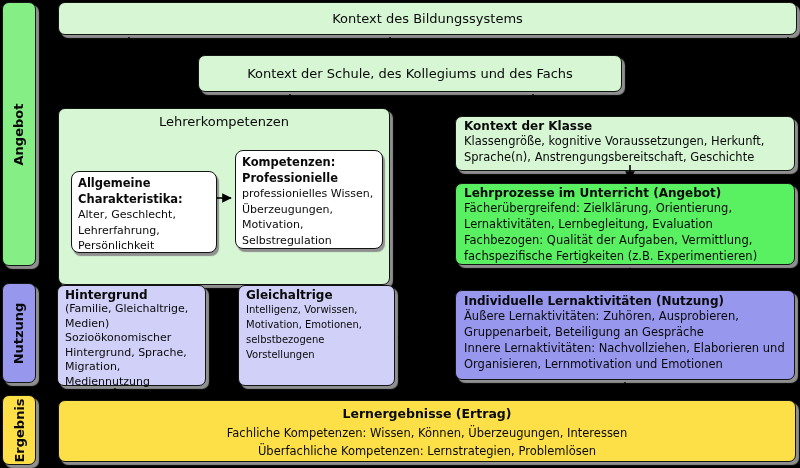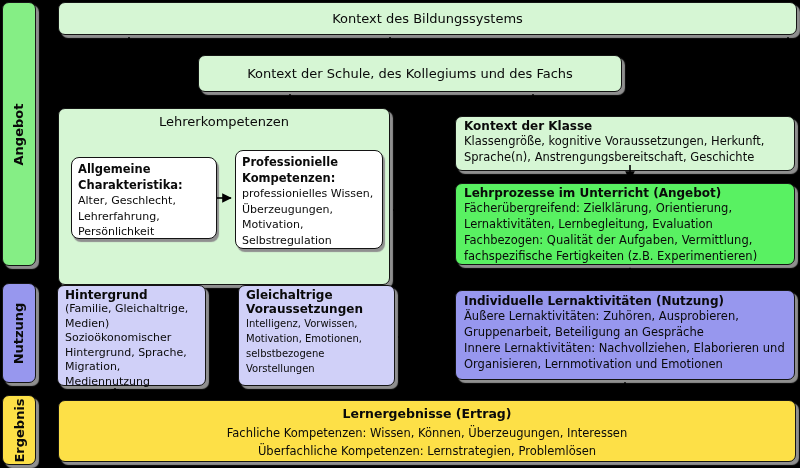--- a/index.html
+++ b/index.html
@@ -39,21 +39,21 @@
   #side-angebot{left:2px;top:2px;width:34px;height:264px;}
   #side-nutzung{left:2px;top:283px;width:34px;height:100px;}
   #side-ergebnis{left:2px;top:395px;width:34px;height:70px;}
 
   #box-bildung{left:58px;top:2px;width:739px;height:33px;}
   #box-schule{left:198px;top:55px;width:424px;height:37px;}
   #box-schule .ctitle{line-height:35px;}
 
   #box-lehrerkomp{left:58px;top:108px;width:332px;height:177px;}
   #box-lehrerkomp .ctitle{line-height:26px;}
-  #wb-allgemein{left:12px;top:48px;width:146px;height:82px;}
+  #wb-allgemein{left:12px;top:62px;width:146px;height:82px;}
   #wb-prof{left:176px;top:41px;width:148px;height:99px;}
 
   #box-klasse{left:455px;top:108px;width:340px;height:55px;padding:2px 8px;margin-top:8px;}
   #box-lehrproz{left:455px;top:183px;width:340px;height:82px;padding:2px 8px;}
   #box-lernumwelt{left:57px;top:285px;width:149px;height:101px;padding:2px 7px;}
   #box-lernumwelt .body-txt{font-size:11px;line-height:14.5px;}
   #box-voraus{left:238px;top:285px;width:157px;height:101px;padding:2px 7px;}
   #box-voraus .body-txt{font-size:10px;line-height:15px;}
   #box-lernakt{left:455px;top:290px;width:340px;height:90px;padding:3px 8px;}
   #box-ergebnis{left:58px;top:400px;width:738px;height:62px;text-align:center;padding:3px 10px;}
@@ -83,22 +83,22 @@
   </div>
 
   <div class="box palegreen" id="box-lehrerkomp">
     <div class="ctitle">Lehrerkompetenzen</div>
     <div class="whitebox" id="wb-allgemein">
       <div class="btitle">Allgemeine</div>
       <div class="btitle">Charakteristika:</div>
       <div>Alter, Geschlecht, Lehrerfahrung, Persönlichkeit</div>
     </div>
     <div class="whitebox" id="wb-prof">
+      <div class="btitle">Kompetenzen:</div>
       <div class="btitle">Professionielle</div>
-      <div class="btitle">Kompetenzen:</div>
       <div>professionielles Wissen, Überzeugungen, Motivation, Selbstregulation</div>
     </div>
   </div>
 
   <div class="box palegreen" id="box-klasse">
     <div class="btitle">Kontext der Klasse</div>
     <div class="body-txt">Klassengröße, kognitive Voraussetzungen, Herkunft, Sprache(n), Anstrengungsbereitschaft, Geschichte</div>
   </div>
 
   <div class="box vividgreen" id="box-lehrproz">
@@ -107,21 +107,20 @@
   </div>
 
   <div class="box palelav" id="box-lernumwelt">
     <div class="btitle">Hintergrund</div>
     <div class="body-txt">(Familie, Gleichaltrige, Medien)</div>
     <div class="body-txt">Sozioökonomischer Hintergrund, Sprache, Migration, Mediennutzung</div>
   </div>
 
   <div class="box palelav" id="box-voraus">
     <div class="btitle">Gleichaltrige</div>
-    <div class="btitle">Voraussetzungen</div>
     <div class="body-txt">Intelligenz, Vorwissen, Motivation, Emotionen, selbstbezogene Vorstellungen</div>
   </div>
 
   <div class="box medpurple" id="box-lernakt">
     <div class="btitle">Individuelle Lernaktivitäten (Nutzung)</div>
     <div class="body-txt"><span class="it">Äußere Lernaktivitäten:</span><span> Zuhören, Ausprobieren, Gruppenarbeit, Beteiligung an Gespräche</span><br><span class="it">Innere Lernaktivitäten:</span><span> Nachvollziehen, Elaborieren und Organisieren, Lernmotivation und Emotionen</span></div>
   </div>
 
   <div class="box orange" id="box-ergebnis">
     <div class="btitle">Lernergebnisse (Ertrag)</div>

